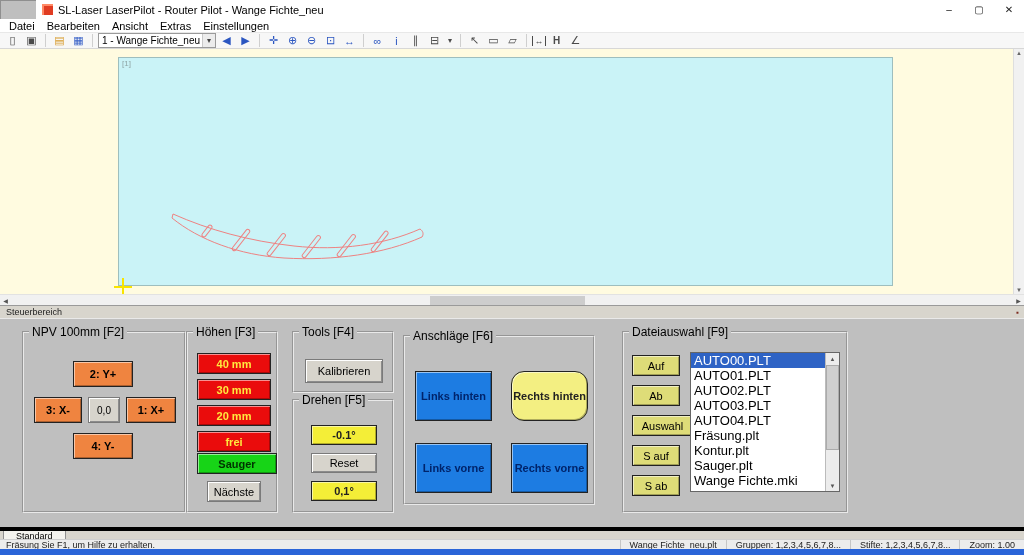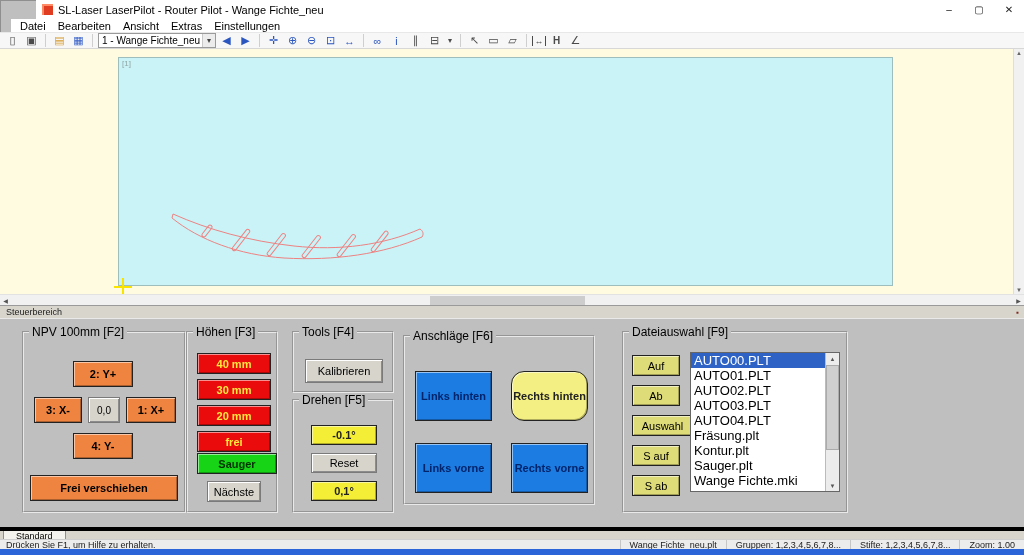--- a/index.html
+++ b/index.html
@@ -8,21 +8,21 @@
   .win { width:1024px; height:555px; display:flex; flex-direction:column; box-shadow: inset 0 0 0 1px #8f8f8f; background:#bfbfbf; }
 
   
   .titlebar { height:19px; background:#ffffff; display:flex; align-items:center; padding-left:6px; flex:0 0 auto;margin-left:36px; }
   .appicon { width:11px; height:11px; background:#e03c22; margin-right:5px; box-shadow: inset 2px 2px 0 #ff8a66; }
   .title { font-size:11px; color:#000; white-space:nowrap; }
   .wbtns { margin-left:auto; display:flex; height:100%; }
   .wbtn { width:30px; display:flex; align-items:center; justify-content:center; font-size:10px; color:#222; }
 
   
-  .menubar { height:13px; background:#ffffff; display:flex; align-items:center; font-size:11px; padding-left:3px; flex:0 0 auto;margin-left:11px; }
+  .menubar { height:13px; background:#ffffff; display:flex; align-items:center; font-size:11px; padding-left:3px; flex:0 0 auto; }
   .menuitem { padding:0 6px; white-space:nowrap; }
 
   
   .toolbar { height:17px; background:#f7f7f7; border-top:1px solid #e8e8e8; border-bottom:1px solid #d7d7d7; display:flex; align-items:center; padding:0 4px; gap:2px; flex:0 0 auto; }
   .tbtn { width:17px; height:15px; display:flex; align-items:center; justify-content:center; font-size:11px; color:#2b56c0; cursor:pointer; }
   .tbtn.dark { color:#4a4a4a; }
   .tbtn.folder { color:#d89c2e; }
   .tbtn.savec { color:#3a62c8; }
   .tbtn.narrow { width:10px; font-size:8px; }
   .tbtn.measure { border-left:1px solid #4a4a4a; border-right:1px solid #4a4a4a; width:14px; height:10px; font-size:9px; }
@@ -215,21 +215,20 @@
 
   <div class="panel">
 
     <div class="group g-npv">
       <span class="glabel">NPV 100mm   [F2]</span>
       <div class="btn orange b-yplus">2: Y+</div>
       <div class="btn orange b-xminus">3: X-</div>
       <div class="btn gray b-zero">0,0</div>
       <div class="btn orange b-xplus">1: X+</div>
       <div class="btn orange b-yminus">4: Y-</div>
-      <div class="btn orange b-free">Frei verschieben</div>
     </div>
 
     <div class="group g-hoehen">
       <span class="glabel">Höhen   [F3]</span>
       <div class="btn red b-h40">40 mm</div>
       <div class="btn red b-h30">30 mm</div>
       <div class="btn red b-h20">20 mm</div>
       <div class="btn red b-hfrei">frei</div>
       <div class="btn green b-sauger">Sauger</div>
       <div class="btn gray b-naechste">Nächste</div>
@@ -279,21 +278,21 @@
         </div>
       </div>
     </div>
   </div>
 
   <div class="tabbar">
     <span class="tab">Standard</span>
   </div>
 
   <div class="statusbar">
-    <span class="st-help">Drücken Sie F1, um Hilfe zu erhalten.</span>
+    <span class="st-help">Fräsung Sie F1, um Hilfe zu erhalten.</span>
     <span class="st-cell">Wange Fichte_neu.plt</span>
     <span class="st-cell">Gruppen: 1,2,3,4,5,6,7,8...</span>
     <span class="st-cell">Stifte: 1,2,3,4,5,6,7,8...</span>
     <span class="st-cell">Zoom: 1.00</span>
   </div>
 
   <div class="taskstrip"></div>
 </div>
 
 </body></html>

